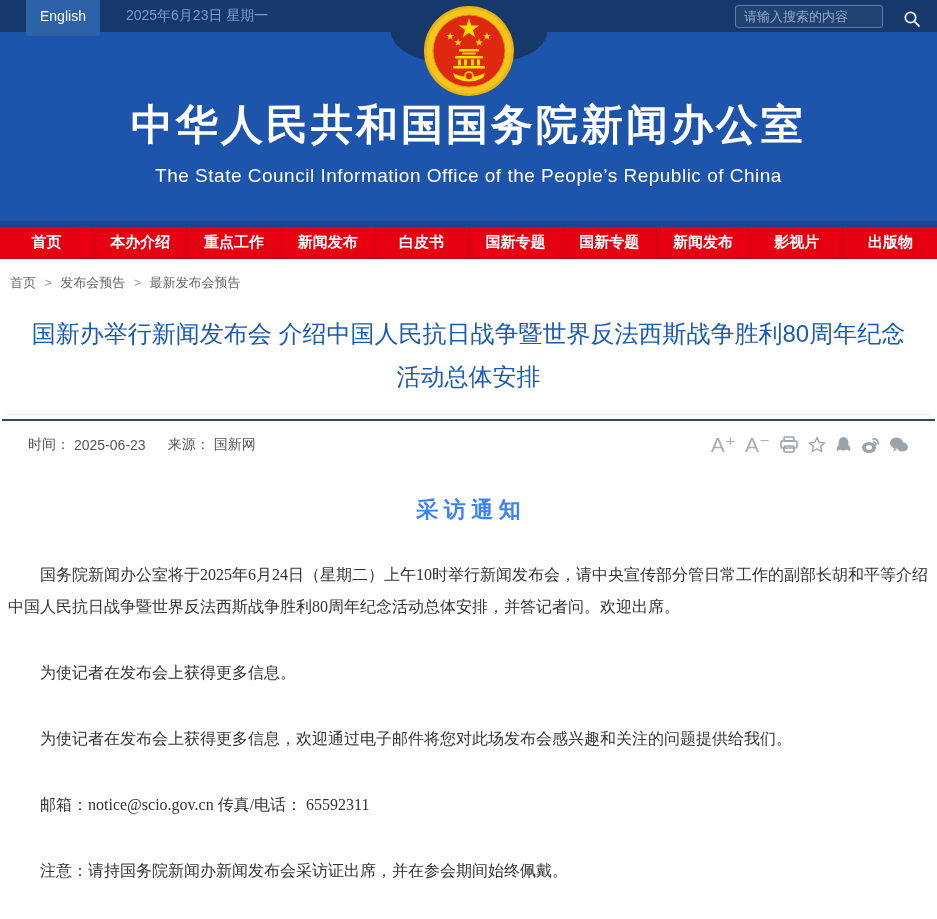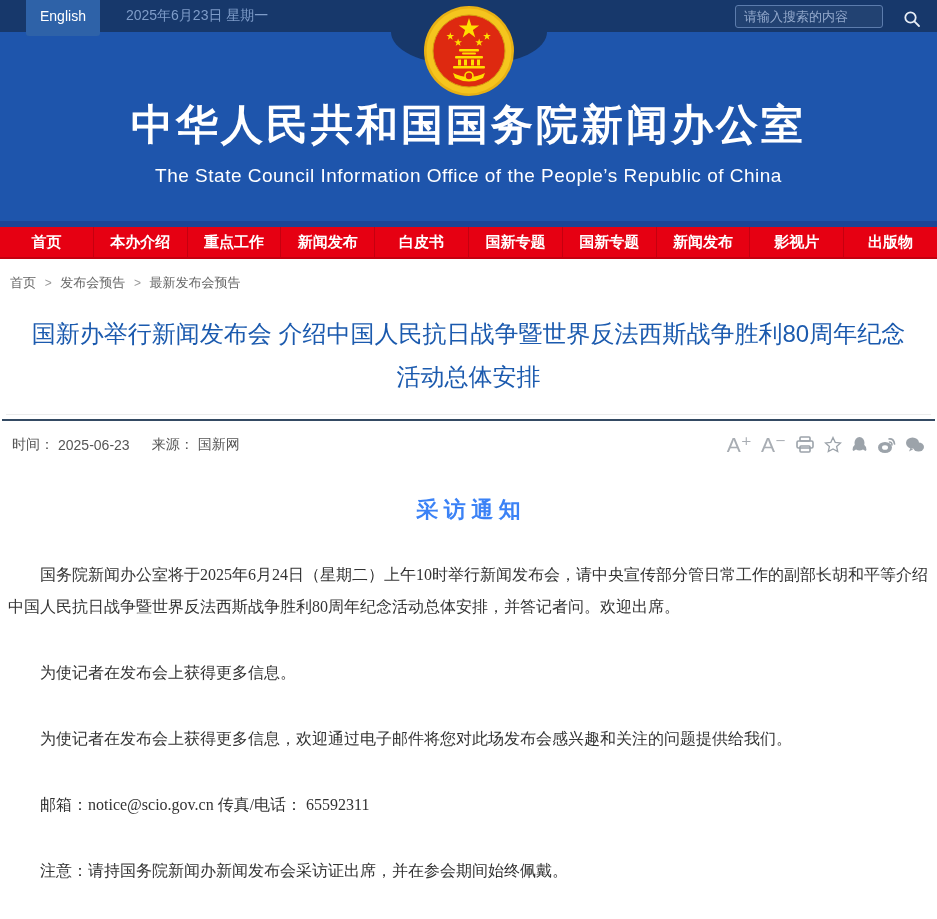--- a/index.html
+++ b/index.html
@@ -71,21 +71,21 @@
   
   .article-title {
     color:#1B5AAE; font-size:24px; font-weight:normal; text-align:center;
     line-height:1.8; padding:10px 22px 16px;
   }
   .light-rule { height:5px; border-top:1px solid #ececec; margin:0 6px; }
   .dark-rule { border-top:2px solid #344A63; margin:0 2px; }
 
   
   .meta-row {
-    display:flex; align-items:center; padding:12px 12px 8px; font-size:14px; color:#555;justify-content:space-between;
+    display:flex; align-items:center; padding:12px 28px 8px; font-size:14px; color:#555;justify-content:space-between;
   }
   .meta-label { color:#555; }
   .meta-val { margin-right:22px; margin-left:4px; color:#555; }
   .tools { margin-left:auto; display:flex; align-items:center; gap:9px; color:#9CA3AA; }
   .tool-font { font-size:21px; color:#A8ADB3; cursor:pointer; font-weight:400; }
   .tool-ic { display:inline-flex; cursor:pointer; }
   .tools svg { fill:#9CA3AA; stroke:#9CA3AA; }
 
   
   .article-body {

